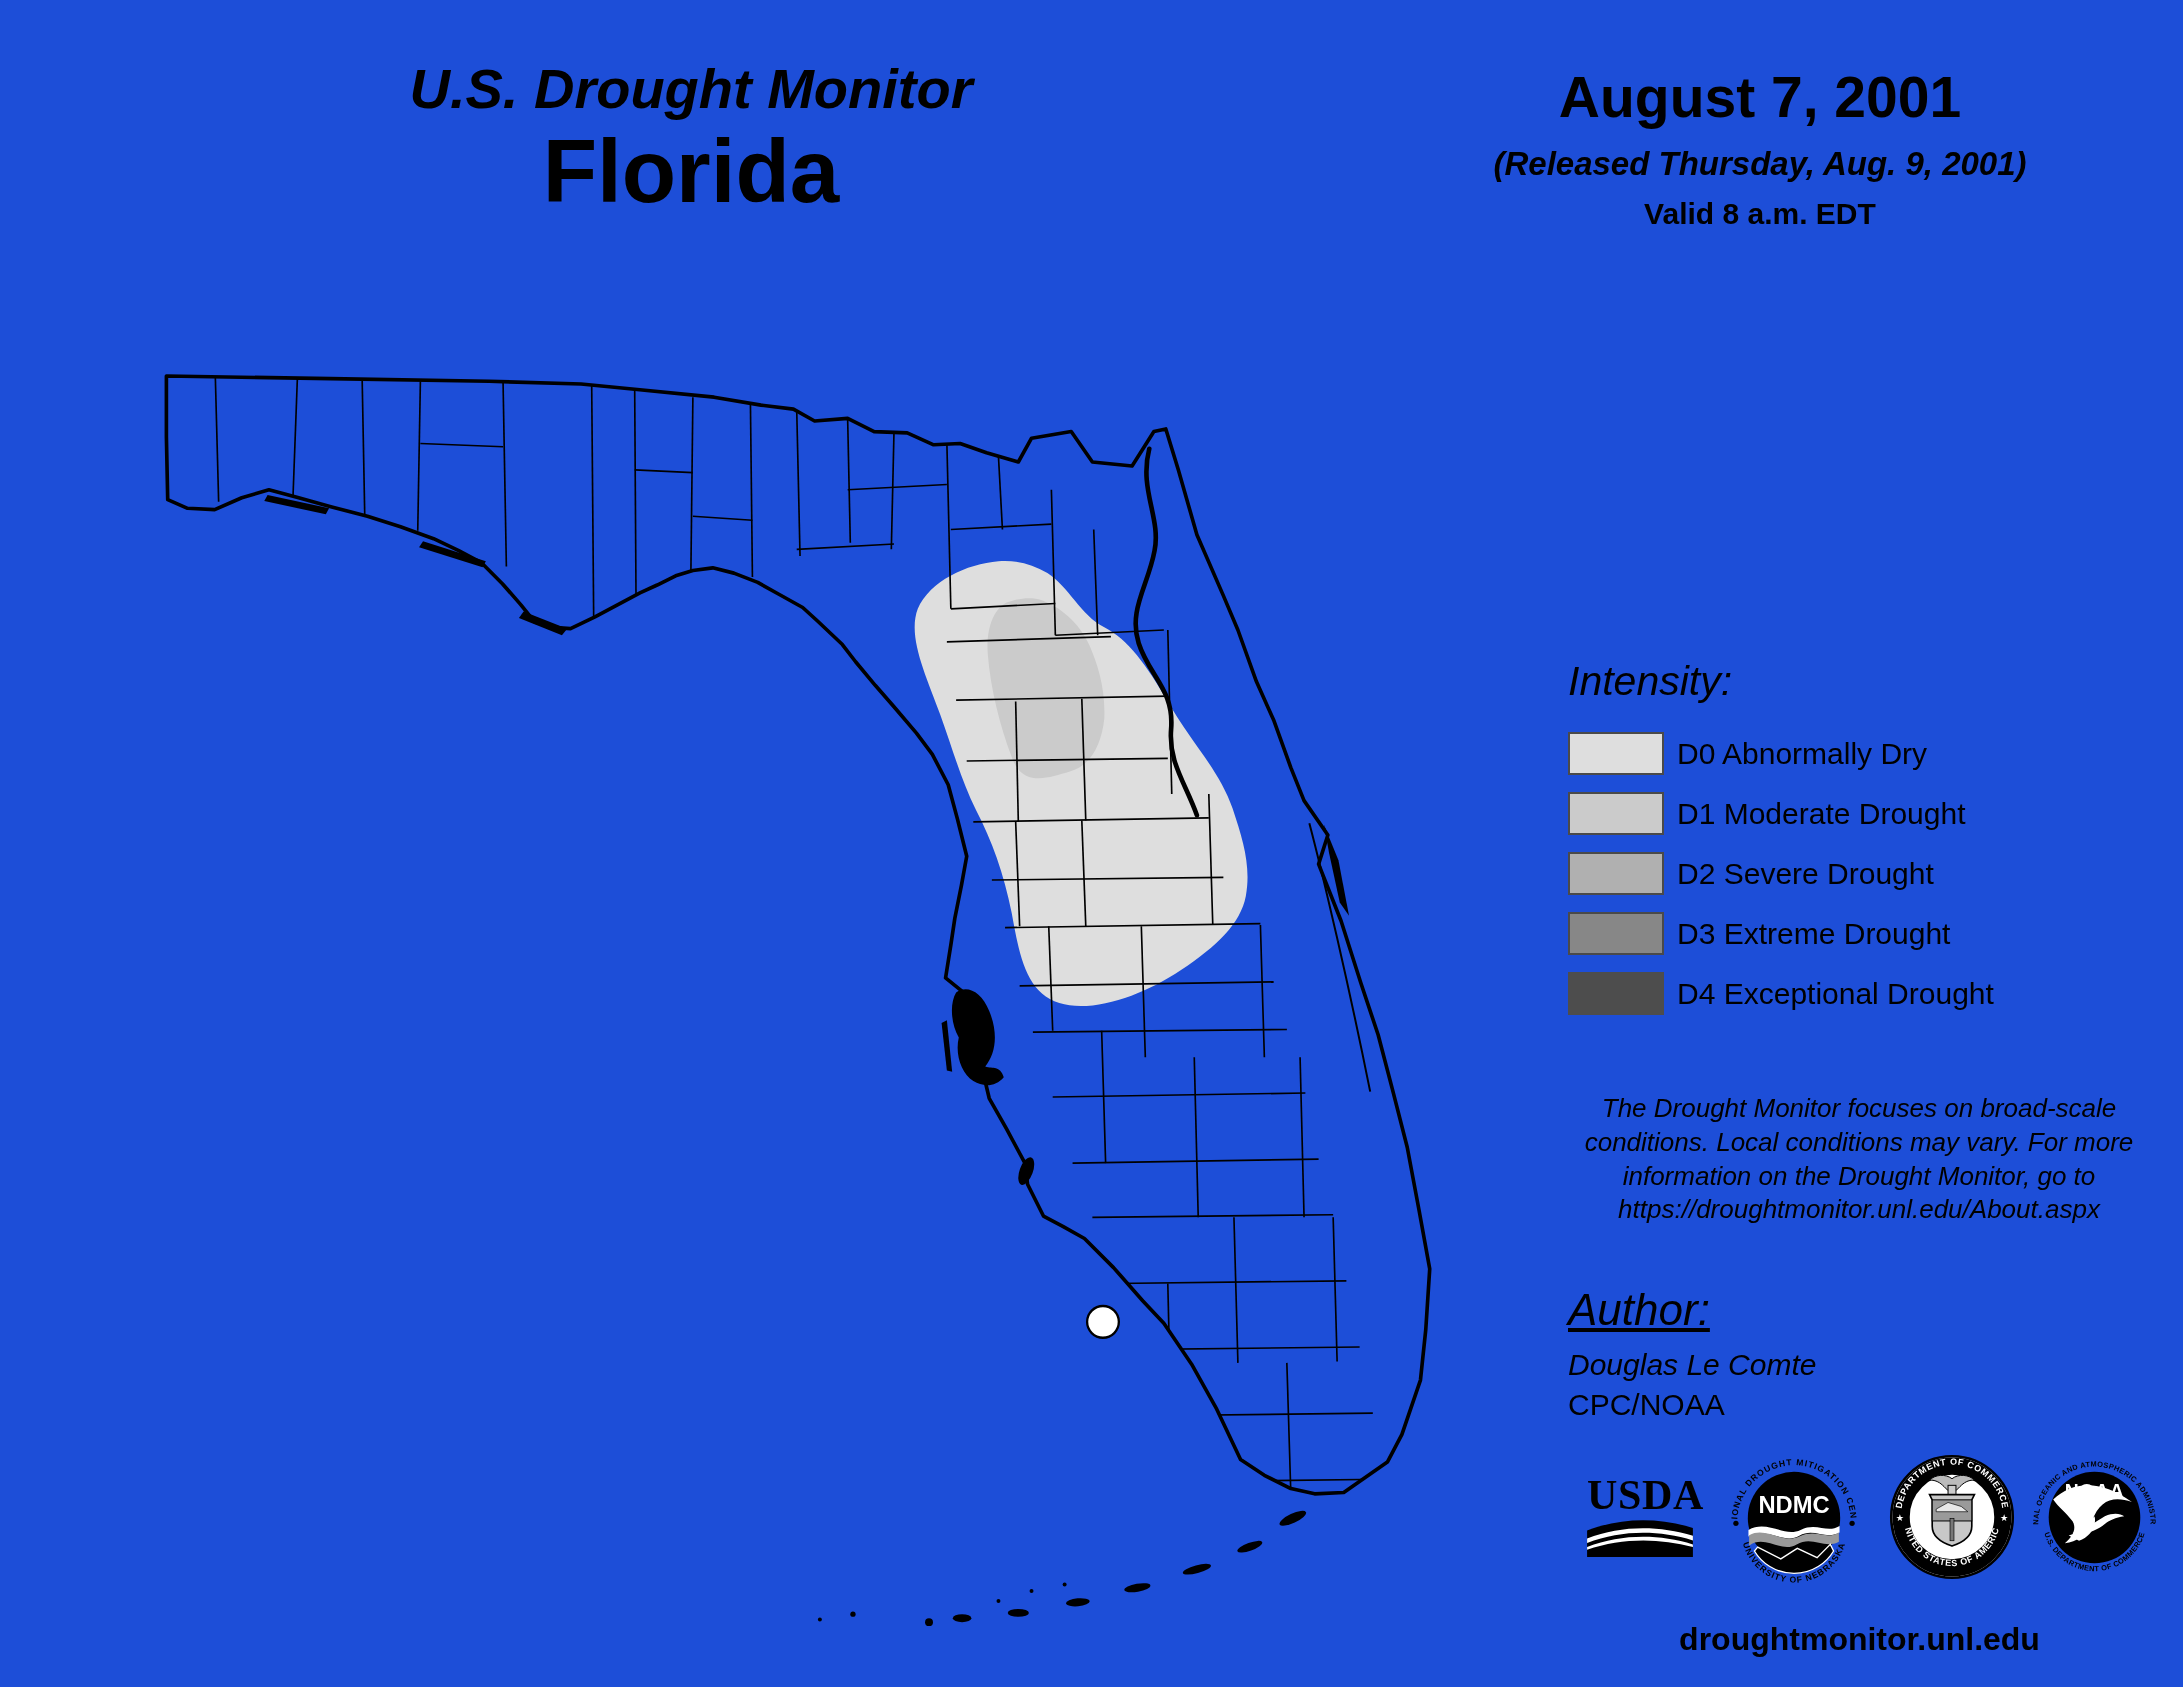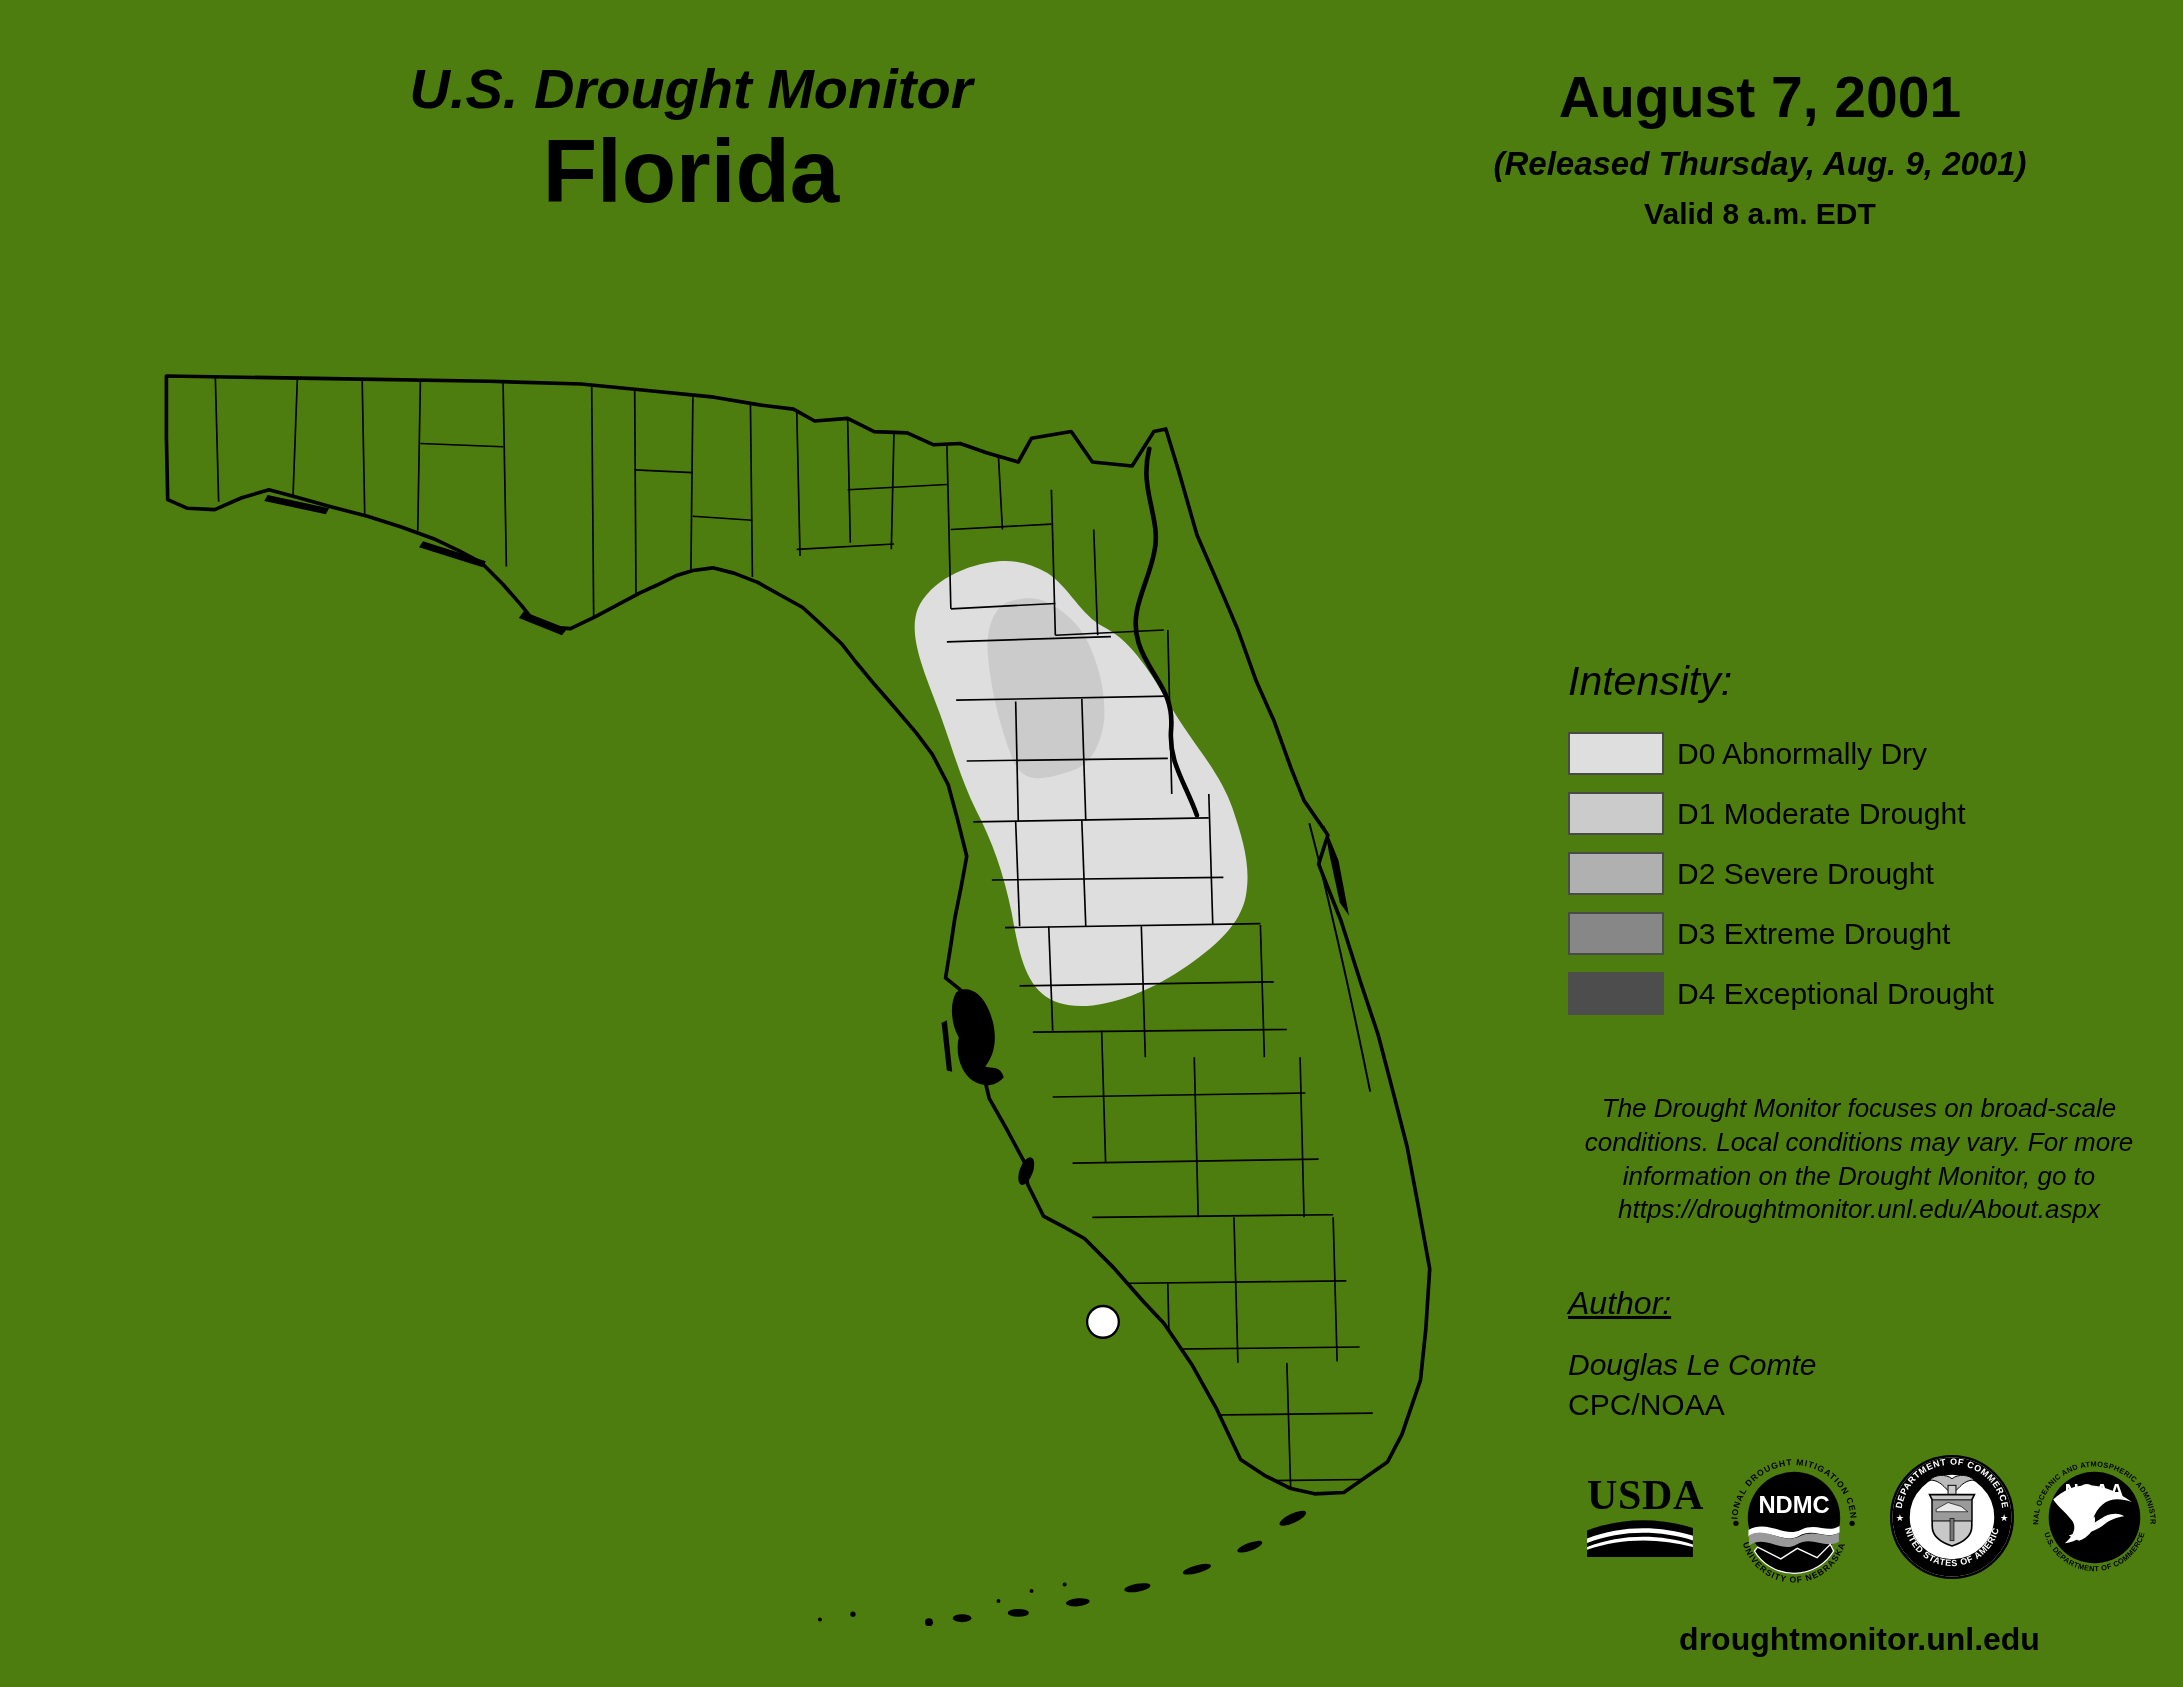--- a/index.html
+++ b/index.html
@@ -1,35 +1,35 @@
 <!DOCTYPE html>
 <html style="font-size:10.6px"><head>
 <meta charset="utf-8">
 <style>
   html,body{margin:0;padding:0;background:#fff;}
-  #page{position:relative;width:2183px;height:1687px;background:#4d7c0f;overflow:hidden;
+  #page{position:relative;width:2183px;height:1687px;background:#1d4ed8;overflow:hidden;
         font-family:"Liberation Sans",sans-serif;color:#000;}
   .abs{position:absolute;}
   
   #title-block{left:251px;top:58px;width:880px;text-align:center;}
   #title-line1{font-size:56px;font-weight:bold;font-style:italic;line-height:1.1;}
   #title-line2{font-size:89px;font-weight:bold;line-height:1.1;margin-top:3px;}
   #date-block{left:1416px;top:66px;width:688px;text-align:center;}
   #date-line{font-size:57px;font-weight:bold;line-height:1.1;}
   #released-line{font-size:33px;font-weight:bold;font-style:italic;margin-top:16px;}
   #valid-line{font-size:30px;font-weight:bold;margin-top:14.6px;}
   
   #legend{left:1568px;top:658px;width:582px;}
   #legend-heading{font-size:41px;font-style:italic;margin-bottom:26.5px;}
   .legend-row{position:relative;height:60px;}
   .swatch{position:absolute;left:0;top:0;width:96px;height:43px;border:2.6px solid #4a4a4a;box-sizing:border-box;}
   .legend-label{position:absolute;left:109px;top:5.3px;font-size:30px;}
   
   #disclaimer{left:1568px;top:1092px;width:582px;font-size:26px;font-style:italic;line-height:1.3;text-align:center;}
-  #author-heading{left:1568px;top:1285px;font-size:32px;font-style:italic;text-decoration:underline;}
+  #author-heading{left:1568px;top:1285px;font-size:44px;font-style:italic;text-decoration:underline;}
   #author-name{left:1568px;top:1348px;font-size:30px;font-style:italic;}
   #author-org{left:1568px;top:1388px;font-size:30px;}
   
   #usda-logo{left:1587px;top:1474px;width:106px;height:86px;text-align:center;}
   #usda-word{font-family:"Liberation Serif",serif;font-weight:bold;font-size:42px;letter-spacing:0.7px;line-height:1;}
   #footer-url{left:1542px;top:1588px;width:635px;text-align:center;font-size:32px;font-weight:bold;margin-top:33px;}
   svg text{font-family:"Liberation Sans",sans-serif;}
 </style>
 </head>
 <body>

